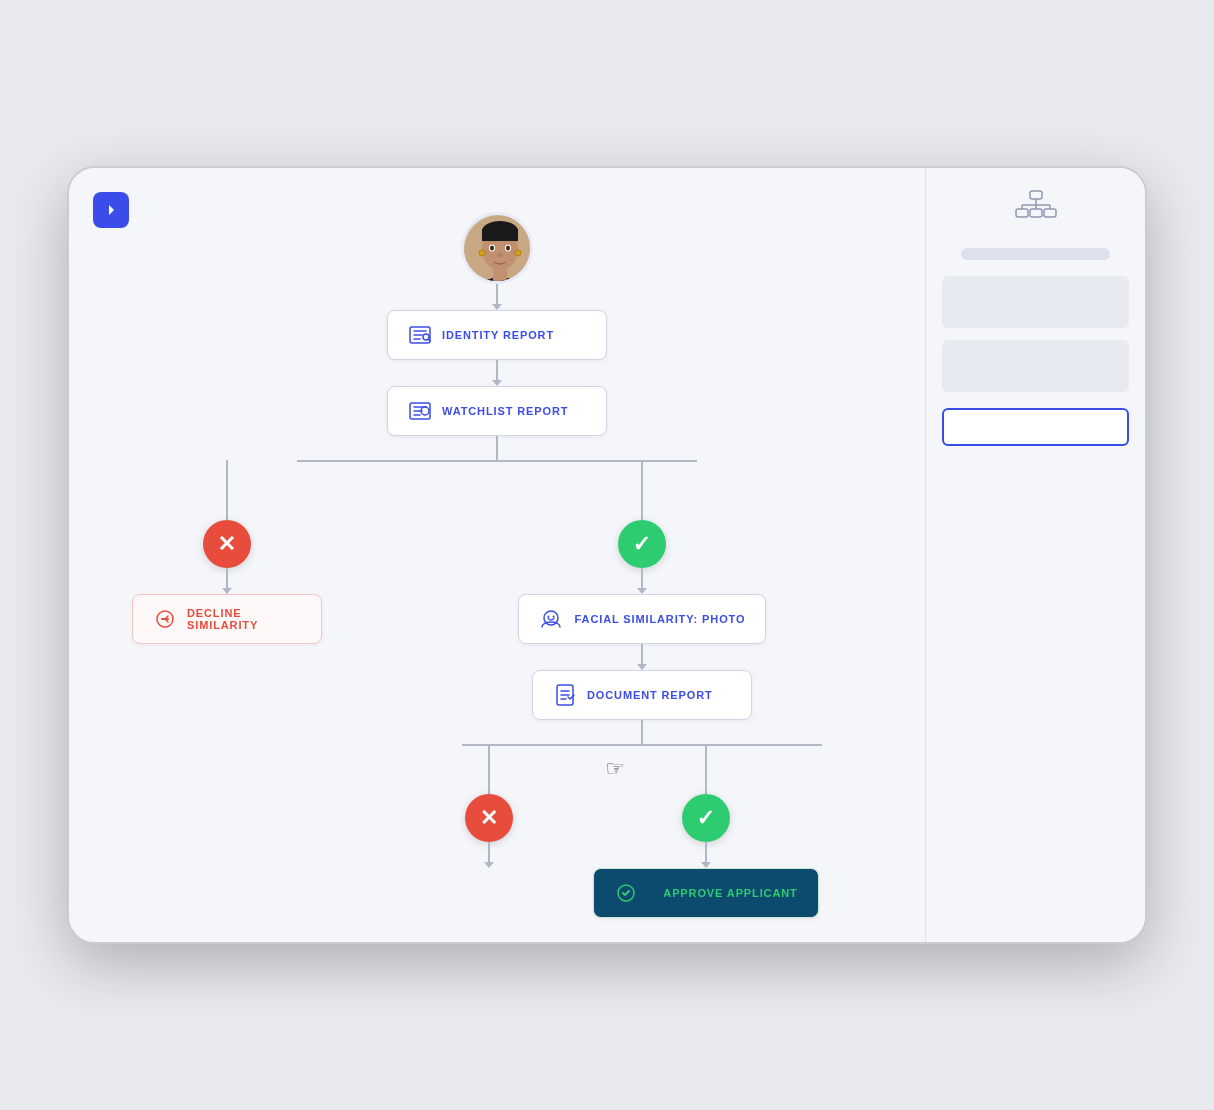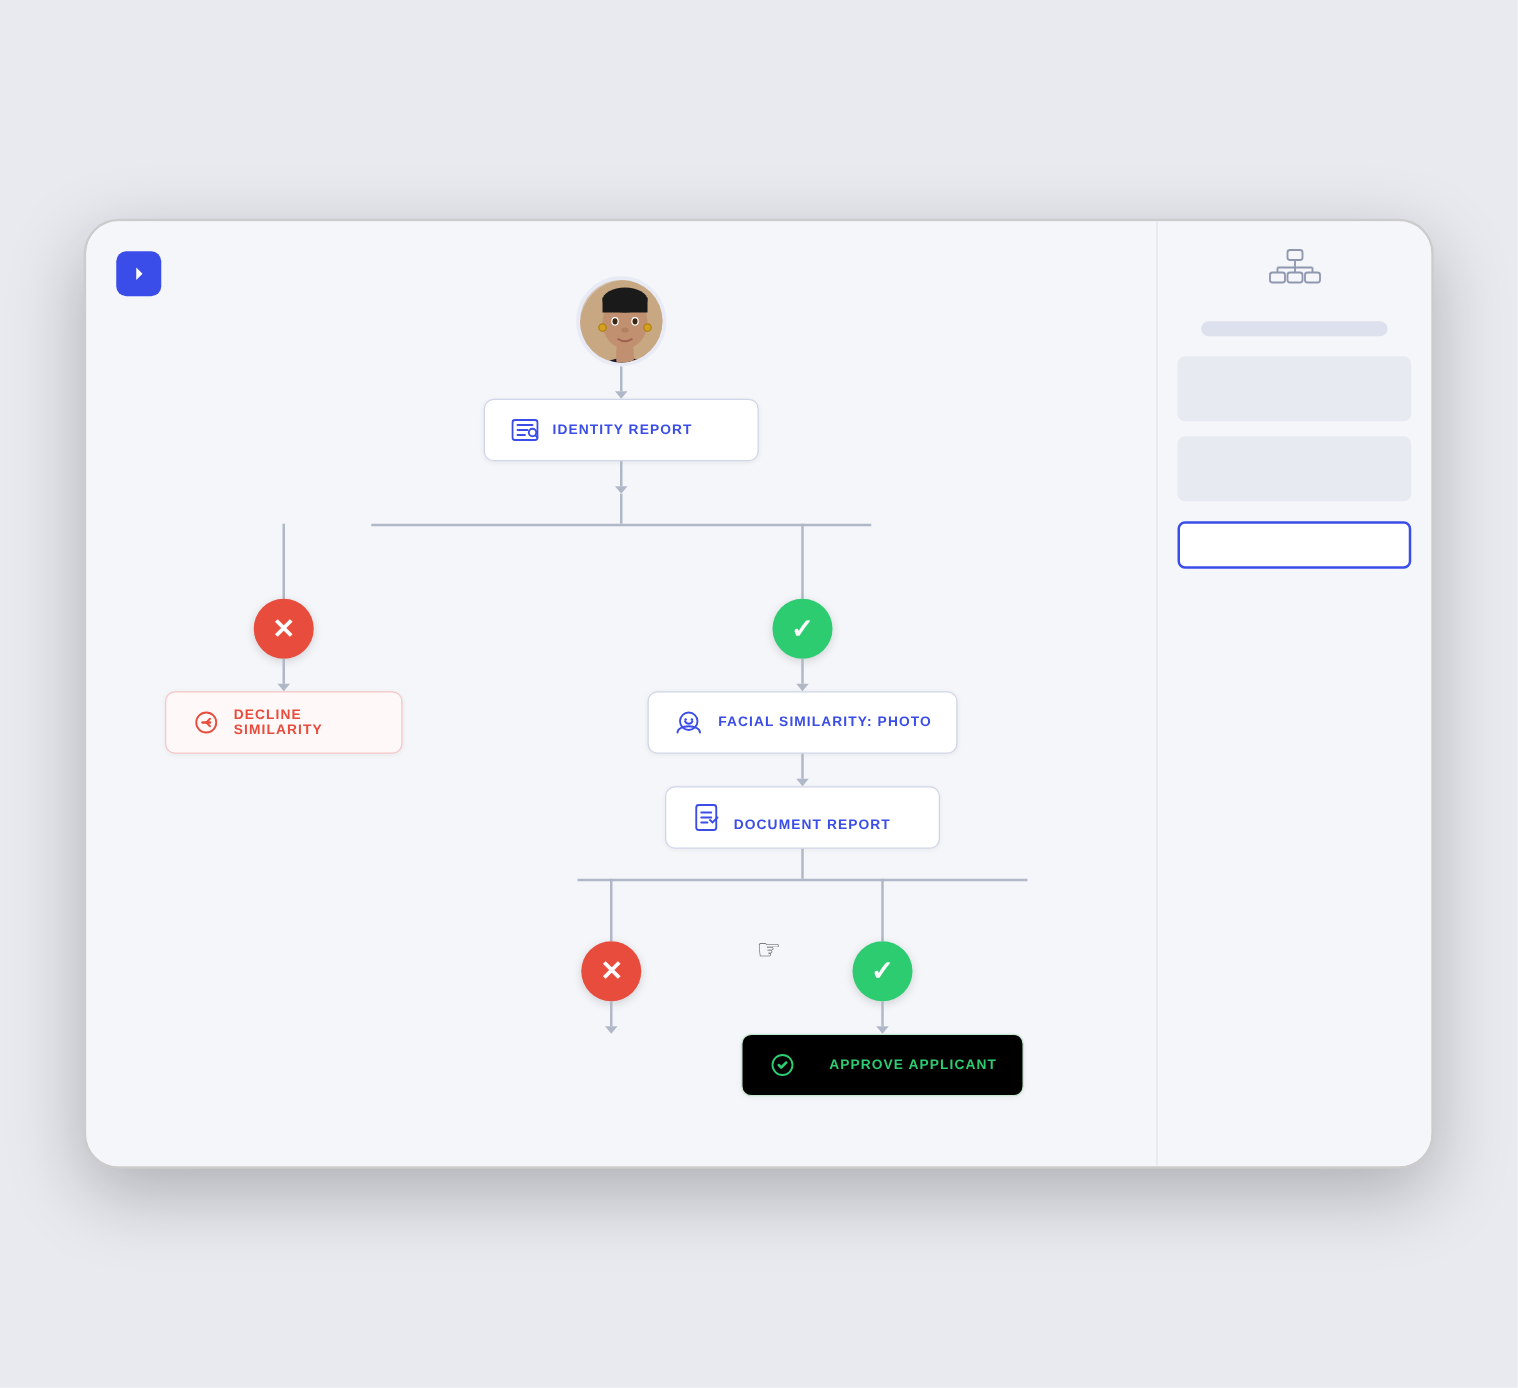--- a/index.html
+++ b/index.html
@@ -109,21 +109,21 @@
     .flow-node-decline .flow-node-label {
       color: #e74c3c;
     }
     .flow-node-decline .flow-node-icon {
       color: #e74c3c;
     }
 
     
     .flow-node-approve {
       border-color: #c6e8d0;
-      background: #000000;
+      background: #0c4a6e;
       gap: 25px;
     }
     .flow-node-approve .flow-node-label {
       color: #2ecc71;
     }
     .flow-node-approve .flow-node-icon {
       color: #2ecc71;
     }
 
     
@@ -295,20 +295,30 @@
           <span class="flow-node-label">IDENTITY REPORT</span>
         </div>
 
         <div style="display:flex;flex-direction:column;align-items:center;">
           <div class="v-line" style="height:20px;"></div>
           <div style="width:0;height:0;border-left:5px solid transparent;border-right:5px solid transparent;border-top:6px solid #b0b8c8;"></div>
         </div>
       </div>
 
       <div class="node-wrapper">
+        <div class="flow-node">
+          <div class="flow-node-icon">
+            <svg width="22" height="18" viewBox="0 0 22 18" fill="none">
+              <rect x="1" y="1" width="20" height="16" rx="2" stroke="#3b4de8" stroke-width="1.5"></rect>
+              <path d="M5 5h12M5 9h8M5 13h6" stroke="#3b4de8" stroke-width="1.5" stroke-linecap="round"></path>
+              <circle cx="16" cy="9" r="4" stroke="#3b4de8" stroke-width="1.5"></circle>
+            </svg>
+          </div>
+          <span class="flow-node-label">WATCHLIST REPORT</span>
+        </div>
 
         <div style="display:flex;flex-direction:column;align-items:center;">
           <div class="v-line" style="height:24px;"></div>
         </div>
       </div>
 
       <div class="fork-row" style="width:500px; position:relative; margin-bottom:0;">
 
         <div style="position:absolute; top:0; left:50px; right:50px; height:2px; background:#b0b8c8;"></div>
 
@@ -359,21 +369,21 @@
               </svg>
             </div>
             <span class="flow-node-label">FACIAL SIMILARITY: PHOTO</span>
           </div>
 
           <div style="display:flex;flex-direction:column;align-items:center;">
             <div class="v-line" style="height:20px;"></div>
             <div style="width:0;height:0;border-left:5px solid transparent;border-right:5px solid transparent;border-top:6px solid #b0b8c8;"></div>
           </div>
 
-          <div class="flow-node" style="min-width:220px;align-items:flex-end;">
+          <div class="flow-node" style="min-width:220px;">
             <div class="flow-node-icon">
               <svg width="20" height="22" viewBox="0 0 20 22" fill="none">
                 <rect x="2" y="1" width="16" height="20" rx="2" stroke="#3b4de8" stroke-width="1.5"></rect>
                 <path d="M6 7h8M6 11h8M6 15h5" stroke="#3b4de8" stroke-width="1.5" stroke-linecap="round"></path>
                 <path d="M13 13l2 2 4-4" stroke="#3b4de8" stroke-width="1.5" stroke-linecap="round"></path>
               </svg>
             </div>
             <span class="flow-node-label">DOCUMENT REPORT</span>
           </div>
 

